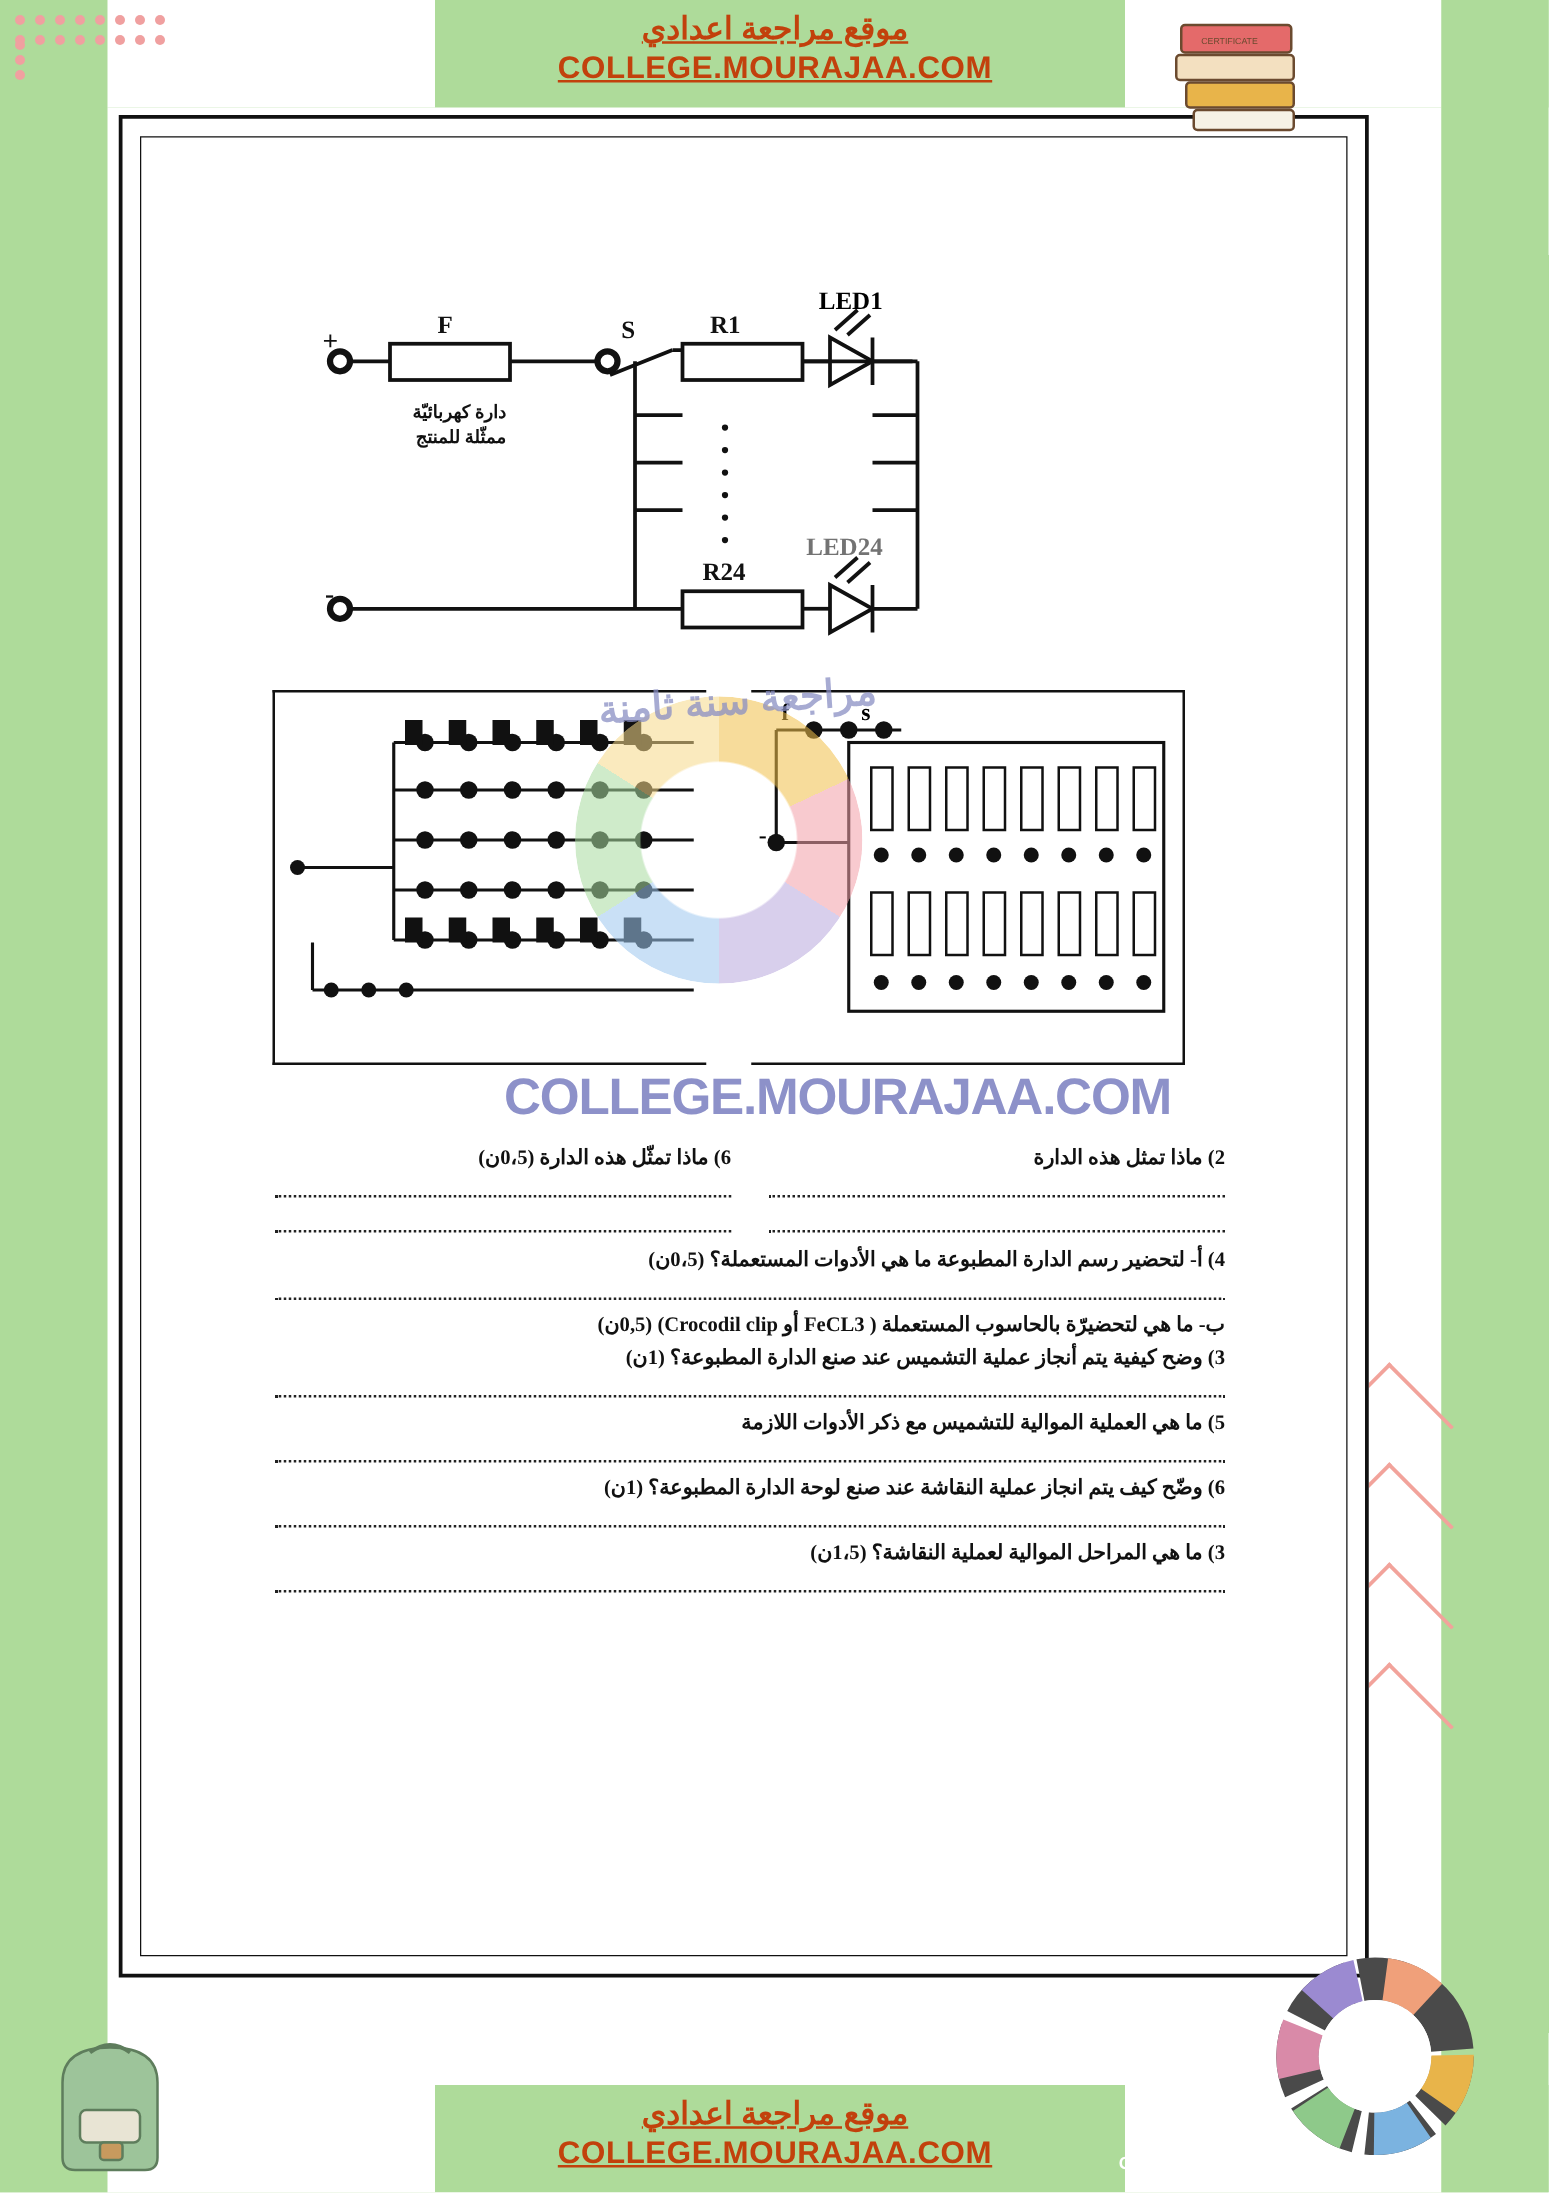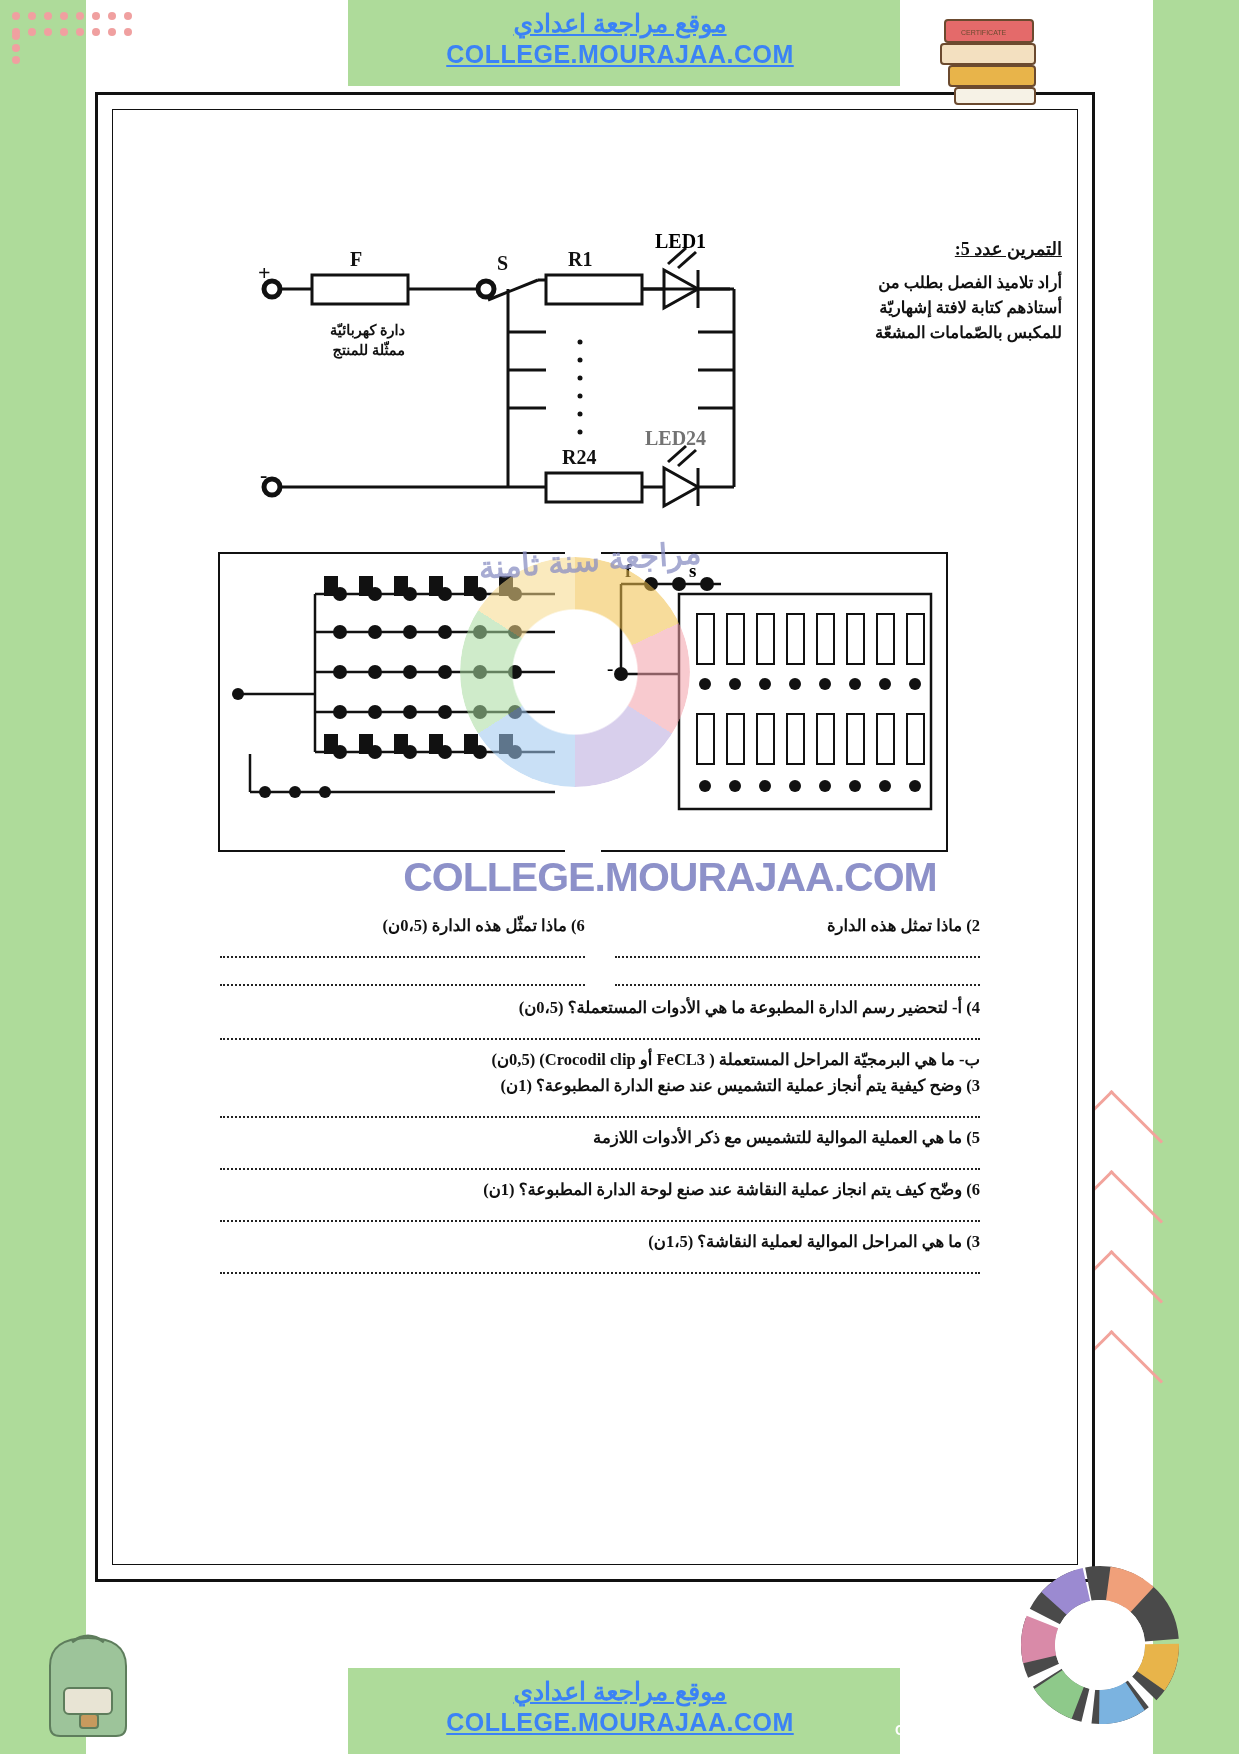--- a/index.html
+++ b/index.html
@@ -27,21 +27,21 @@
     position:absolute;background:#ffffff;z-index:6;
   }
   .notch-tl{left:86px;top:0;width:262px;height:86px;}
   .notch-tr{left:900px;top:0;width:253px;height:86px;}
   .notch-bl{left:86px;top:1668px;width:262px;height:86px;}
   .notch-br{left:900px;top:1668px;width:253px;height:86px;}
 
   
   .banner{
     position:absolute;z-index:9;width:560px;left:340px;text-align:center;
-    color:#3b82f6;font-family:"Liberation Sans", sans-serif;
+    color:#c2410c;font-family:"Liberation Sans", sans-serif;
   }
   .banner-top{top:8px;}
   .banner-bottom{top:1676px;}
   .banner-ar{
     font-size:25px;font-weight:bold;text-decoration:underline;
     direction:rtl;letter-spacing:0px;line-height:30px;
   }
   .banner-url{
     font-size:25px;font-weight:bold;text-decoration:underline;
     letter-spacing:0.5px;line-height:32px;
@@ -157,28 +157,20 @@
 </style>
 </head>
 <body>
 
 <div class="page">
   <div class="page-inner"></div>
 </div>
 
 <div class="sheet">
 
-  <div class="ex-head">
-    <div class="ex-title">التمرين عدد 5:</div>
-    <div class="ex-body">
-      <div>أراد تلاميذ الفصل بطلب من</div>
-      <div>أستاذهم كتابة لافتة إشهاريّة</div>
-      <div>للمكبس بالصّمامات المشعّة</div>
-    </div>
-  </div>
 
   <div class="circuit">
     <svg width="640" height="290" viewBox="0 0 640 290">
       <g stroke="#111" stroke-width="3" fill="none">
 
         <circle cx="22" cy="47" r="8" stroke-width="5"></circle>
         <line x1="30" y1="47" x2="62" y2="47"></line>
         <rect x="62" y="33" width="96" height="29"></rect>
         <line x1="158" y1="47" x2="228" y2="47"></line>
         <circle cx="236" cy="47" r="8" stroke-width="5"></circle>
@@ -396,21 +388,21 @@
       <div class="dotline dotline-half"></div>
     </div>
     <div class="dl-row">
       <div class="dotline dotline-half"></div>
       <div class="dotline dotline-half"></div>
     </div>
 
     <div class="q">4) أ- لتحضير رسم الدارة المطبوعة ما هي الأدوات المستعملة؟ (0،5ن)</div>
     <div class="dotline"></div>
 
-    <div class="q">ب- ما هي البرمجيّة المراحل المستعملة ( FeCL3   أو   Crocodil clip) (0,5ن)</div>
+    <div class="q">ب- ما هي لتحضيرّة بالحاسوب المستعملة ( FeCL3   أو   Crocodil clip) (0,5ن)</div>
 
     <div class="q">3) وضح كيفية يتم أنجاز عملية التشميس عند صنع الدارة المطبوعة؟ (1ن)</div>
     <div class="dotline"></div>
 
     <div class="q">5) ما هي العملية الموالية للتشميس مع ذكر الأدوات اللازمة</div>
     <div class="dotline"></div>
 
     <div class="q">6) وضّح كيف يتم انجاز عملية النقاشة عند صنع لوحة الدارة المطبوعة؟ (1ن)</div>
     <div class="dotline"></div>
 

